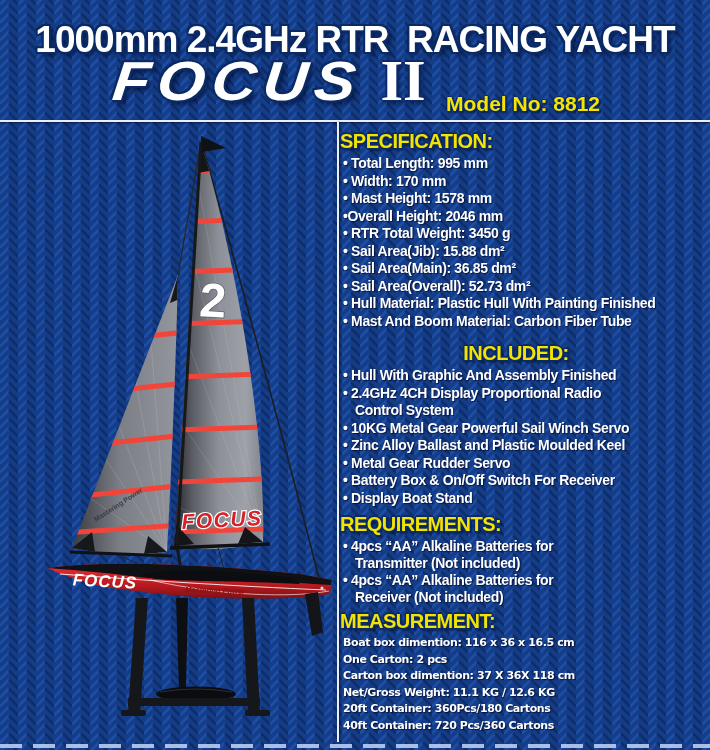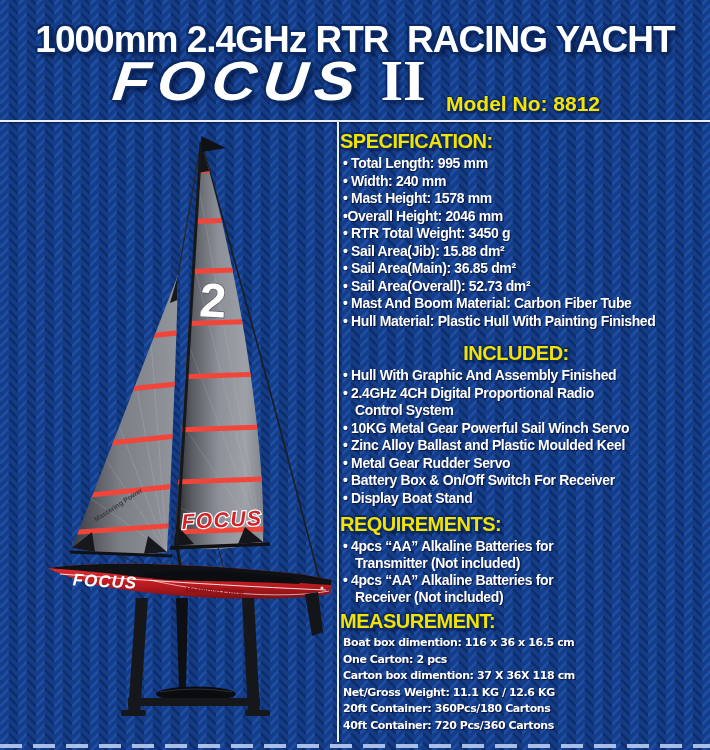--- a/index.html
+++ b/index.html
@@ -210,37 +210,37 @@
       <rect x="245" y="582" width="25" height="6" rx="2"></rect>
     </g>
   </svg>
 
   <div class="layer right-col">
 
     <div class="sec-spec">
       <h2 class="sec-head">SPECIFICATION:</h2>
       <ul class="items">
         <li>• Total Length: 995 mm</li>
-        <li>• Width: 240 mm</li>
+        <li>• Width: 170 mm</li>
         <li>• Mast Height: 1578 mm</li>
         <li>•Overall Height: 2046 mm</li>
         <li>• RTR Total Weight: 3450 g</li>
         <li>• Sail Area(Jib): 15.88 dm²</li>
         <li>• Sail Area(Main): 36.85 dm²</li>
         <li>• Sail Area(Overall): 52.73 dm²</li>
+        <li>• Hull Material: Plastic Hull With Painting Finished</li>
         <li>• Mast And Boom Material: Carbon Fiber Tube</li>
-        <li>• Hull Material: Plastic Hull With Painting Finished</li>
       </ul>
     </div>
 
     <div class="sec-included">
       <h2 class="sec-head">INCLUDED:</h2>
       <ul class="items">
         <li><span>• Hull With Graphic And Assembly Finished</span></li>
-        <li><span>• 2.4GHz 4CH Digital Proportional Radio</span><span class="cont">Control System</span></li>
+        <li><span>• 2.4GHz 4CH Display Proportional Radio</span><span class="cont">Control System</span></li>
         <li><span>• 10KG Metal Gear Powerful Sail Winch Servo</span></li>
         <li><span>• Zinc Alloy Ballast and Plastic Moulded Keel</span></li>
         <li><span>• Metal Gear Rudder Servo</span></li>
         <li><span>• Battery Box &amp; On/Off Switch For Receiver</span></li>
         <li><span>• Display Boat Stand</span></li>
       </ul>
     </div>
 
     <div class="sec-req">
       <h2 class="sec-head">REQUIREMENTS:</h2>

